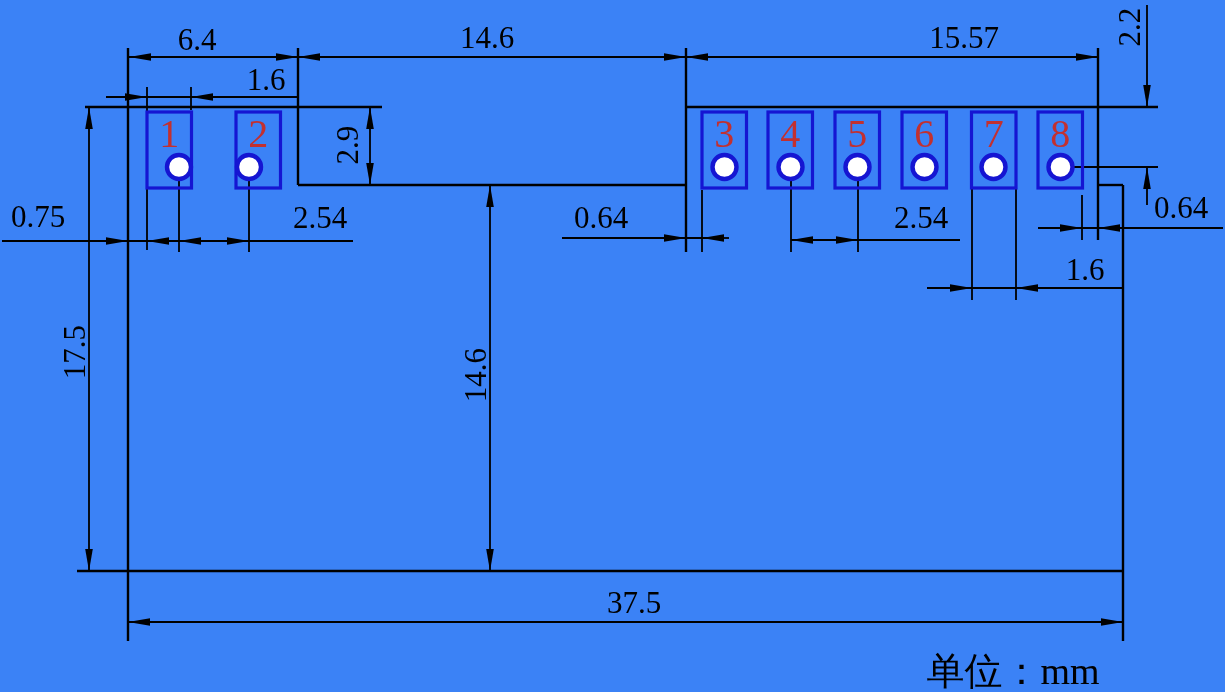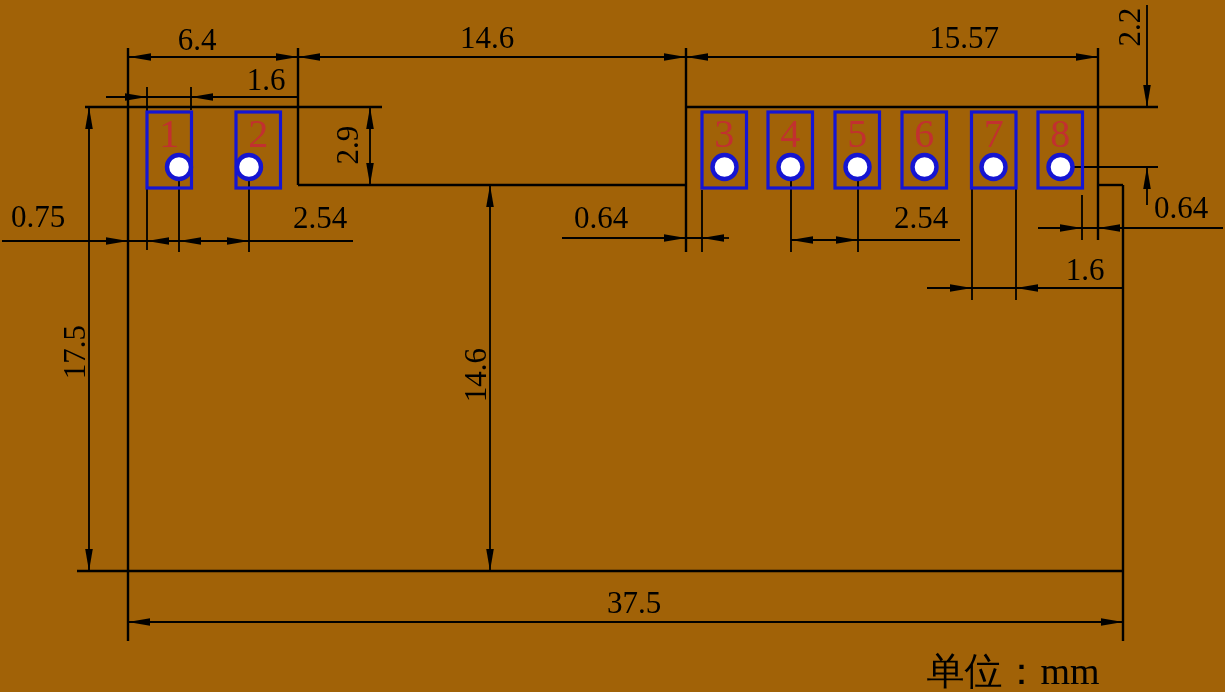--- a/index.html
+++ b/index.html
@@ -1,16 +1,16 @@
 <!DOCTYPE html>
 <html><head>
 <meta charset="utf-8">
 <style>
   html,body{margin:0;padding:0;background:#ffffff;}
-  .stage{position:relative;width:1225px;height:692px;background:#a16207;overflow:hidden;}
+  .stage{position:relative;width:1225px;height:692px;background:#3b82f6;overflow:hidden;}
   svg{display:block;}
   text{font-family:"Liberation Serif","DejaVu Serif",serif;fill:#000;}
   .dim-text{font-size:31px;}
   .unit-text{font-size:38px;}
   .outline{stroke:#000;stroke-width:2.4;fill:none;}
   .ext{stroke:#000;stroke-width:1.8;fill:none;}
   .dim{stroke:#000;stroke-width:1.8;fill:none;}
 </style>
 </head>
 <body>

